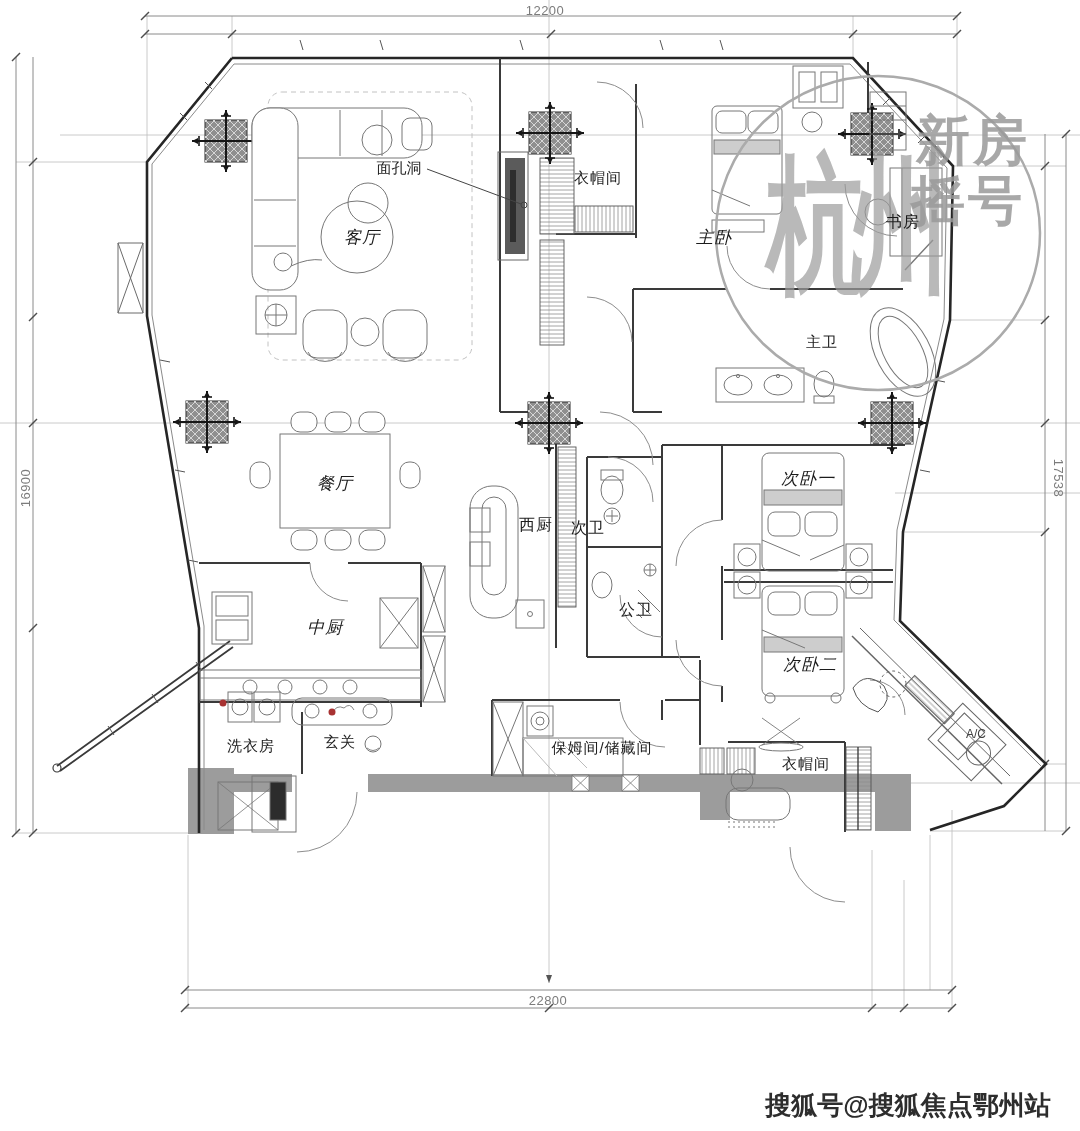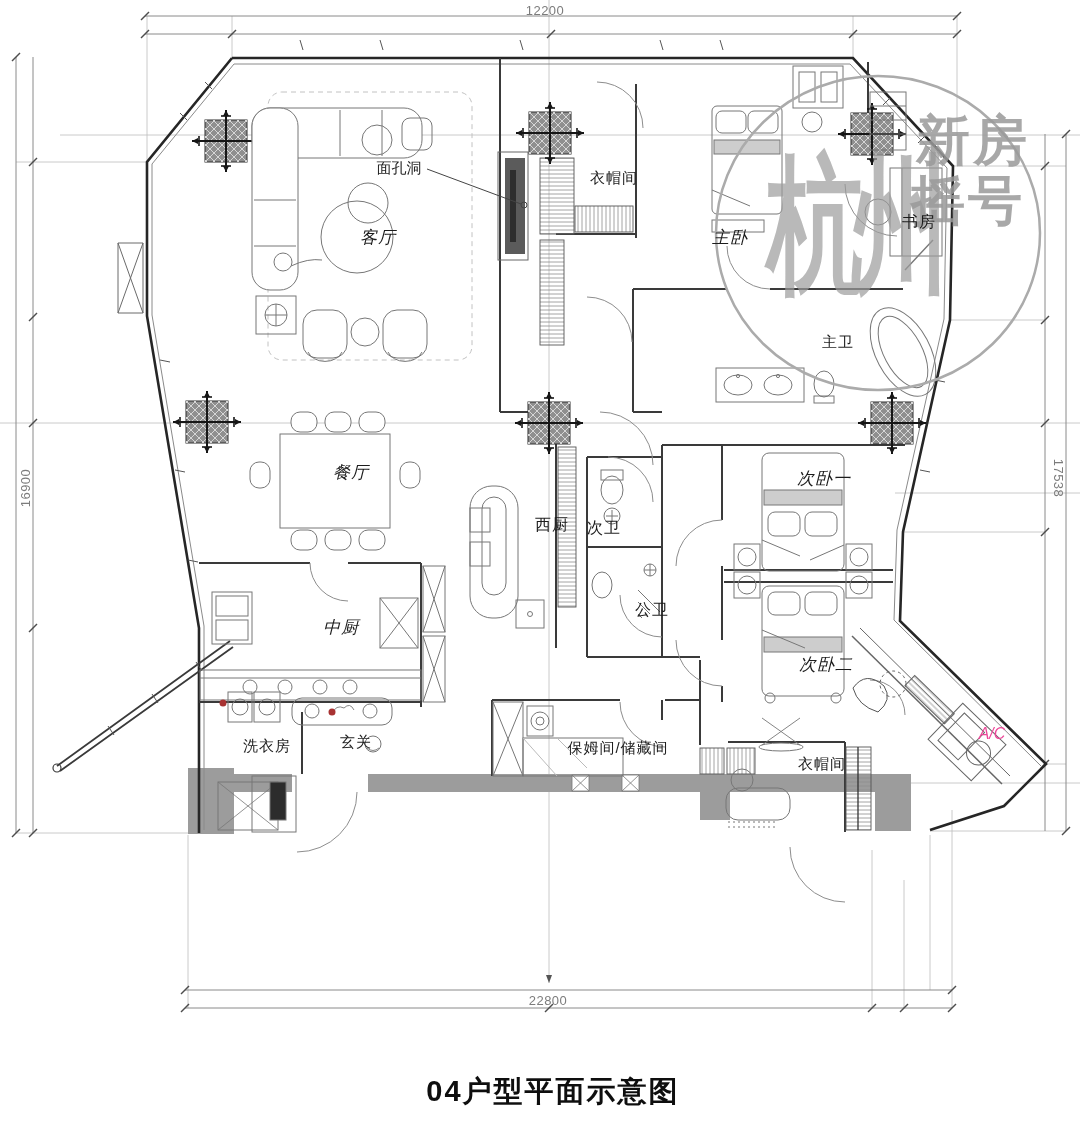--- a/index.html
+++ b/index.html
@@ -1,23 +1,23 @@
 <!DOCTYPE html>
 <html><head>
 <meta charset="utf-8">
 <style>
   html,body{margin:0;padding:0;background:#ffffff;}
   #stage{position:relative;width:1080px;height:1131px;background:#fff;overflow:hidden;
          font-family:"Liberation Sans","DejaVu Sans",sans-serif;}
   #plan-svg{position:absolute;left:0;top:0;width:1080px;height:1131px;}
   .room-label{position:absolute;transform:translate(-50%,-50%);white-space:nowrap;
-              color:#1c1c1c;font-size:15px;letter-spacing:1px;z-index:5;margin-left:16px;}
+              color:#1c1c1c;font-size:15px;letter-spacing:1px;z-index:5;}
   .room-label.lg{font-size:17px;font-style:italic;}
   .room-label.md{font-size:16px;}
-  .room-label.sm{font-size:16px;color:#ec4899;letter-spacing:0;font-style:italic;}
+  .room-label.sm{font-size:12px;color:#404040;letter-spacing:0;}
   .anno-label{position:absolute;transform:translate(-50%,-50%);font-size:15px;color:#222;
               white-space:nowrap;z-index:5;}
   .dim-label{position:absolute;transform:translate(-50%,-50%);font-size:13px;color:#7c7c7c;
              white-space:nowrap;z-index:5;letter-spacing:.5px;}
   .dim-label.rot-left{transform:translate(-50%,-50%) rotate(-90deg);}
   .dim-label.rot-right{transform:translate(-50%,-50%) rotate(90deg);}
   .page-title{position:absolute;left:553px;top:1092px;transform:translate(-50%,-50%);
               font-size:29px;font-weight:bold;color:#0e0e0e;letter-spacing:2px;white-space:nowrap;z-index:6;}
   .sohu-mark{position:absolute;left:908px;top:1105px;transform:translate(-50%,-50%);
              font-size:26px;font-weight:bold;color:#2d2d2d;white-space:nowrap;z-index:6;
@@ -434,21 +434,21 @@
   </g>
 
   <ellipse cx="878" cy="233" rx="162" ry="157" fill="none" stroke="#ababab" stroke-width="2.5"></ellipse>
 </svg>
 
   <div class="room-label lg" style="left:362px;top:237px">客厅</div>
   <div class="room-label" style="left:598px;top:178px">衣帽间</div>
   <div class="room-label lg" style="left:714px;top:237px">主卧</div>
   <div class="room-label md" style="left:903px;top:222px">书房</div>
   <div class="room-label" style="left:822px;top:342px">主卫</div>
-  <div class="room-label lg" style="left:335px;top:472px">餐厅</div>
+  <div class="room-label lg" style="left:335px;top:483px">餐厅</div>
   <div class="room-label md" style="left:536px;top:525px">西厨</div>
   <div class="room-label md" style="left:588px;top:528px">次卫</div>
   <div class="room-label md" style="left:636px;top:610px">公卫</div>
   <div class="room-label lg" style="left:808px;top:478px">次卧一</div>
   <div class="room-label lg" style="left:810px;top:664px">次卧二</div>
   <div class="room-label lg" style="left:325px;top:627px">中厨</div>
   <div class="room-label" style="left:251px;top:746px">洗衣房</div>
   <div class="room-label" style="left:340px;top:742px">玄关</div>
   <div class="room-label" style="left:602px;top:748px">保姆间/储藏间</div>
   <div class="room-label" style="left:806px;top:764px">衣帽间</div>
@@ -458,14 +458,14 @@
 
   <div class="dim-label" style="left:545px;top:10px">12200</div>
   <div class="dim-label" style="left:548px;top:1000px">22800</div>
   <div class="dim-label rot-left" style="left:25px;top:488px">16900</div>
   <div class="dim-label rot-right" style="left:1058px;top:478px">17538</div>
 
   <div class="stamp-logo">杭州</div>
   <div class="stamp-word w1">新房</div>
   <div class="stamp-word w2">摇号</div>
 
-  <div class="page-title">04户型平面示意图</div>
+  <div class="sohu-mark">搜狐号@搜狐焦点鄂州站</div>
 </div>
 
 </body></html>

